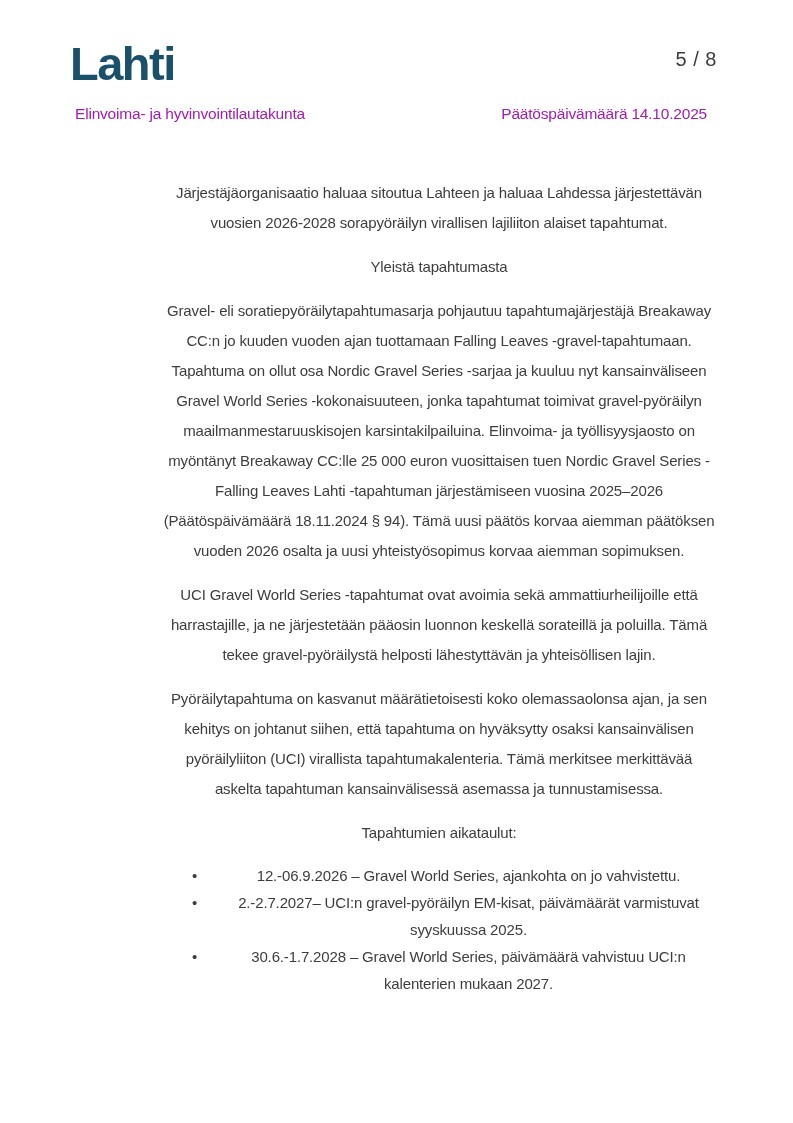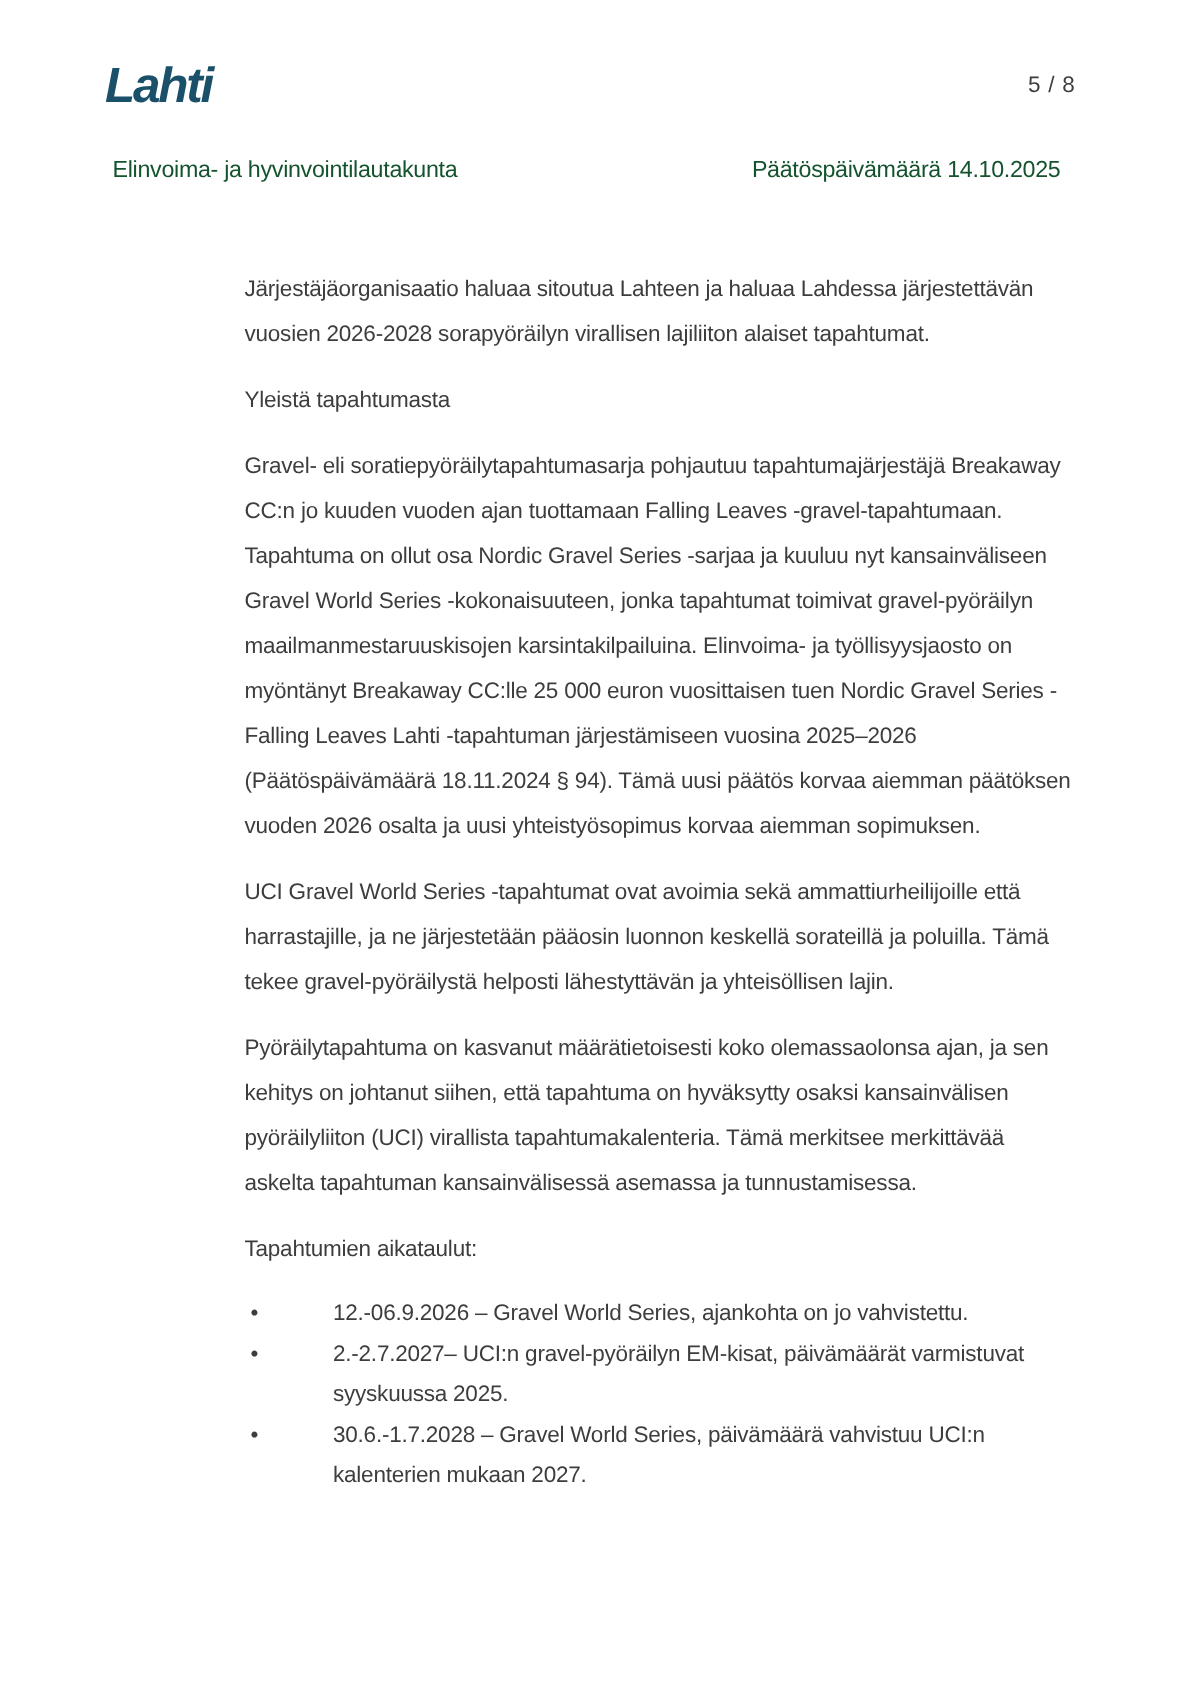--- a/index.html
+++ b/index.html
@@ -13,54 +13,54 @@
     height: 1123px;
     background: #ffffff;
     font-family: "Liberation Sans", sans-serif;
     color: #3d3d3d;
     overflow: hidden;
   }
   .logo {
     position: absolute;
     left: 70px;
     top: 40px;
-    font-size: 33px;
+    font-size: 47px;
     font-weight: 700;
     letter-spacing: -1.5px;
     color: #1a5069;
     line-height: 1;
-    font-style: italic;
   }
   .page-number {
     position: absolute;
     top: 48px;
     right: 76px;
-    font-size: 15px;
+    font-size: 20px;
     color: #3d3d3d;
     letter-spacing: 0.5px;
   }
   .header-row {
     position: absolute;
     top: 105px;
     left: 75px;
     right: 86px;
     display: flex;
     justify-content: space-between;
     font-size: 15.5px;
     letter-spacing: -0.2px;
-    color: #14532d;
+    color: #a21caf;
     text-align: right;
   }
   .content {
     position: absolute;
     left: 163px;
     top: 178px;
     width: 552px;
     font-size: 15px;
     letter-spacing: -0.15px;
+    text-align: center;
   }
   .content p {
     margin: 0 0 14px 0;
     line-height: 30px;
   }
   ul.bullets {
     list-style: none;
     margin: 0;
     padding: 0;
   }

